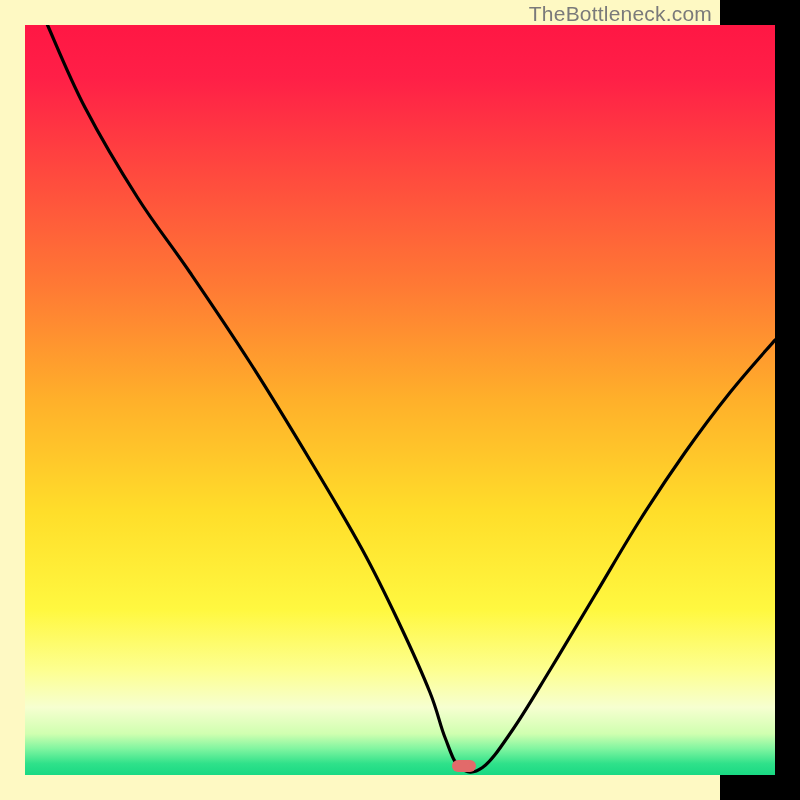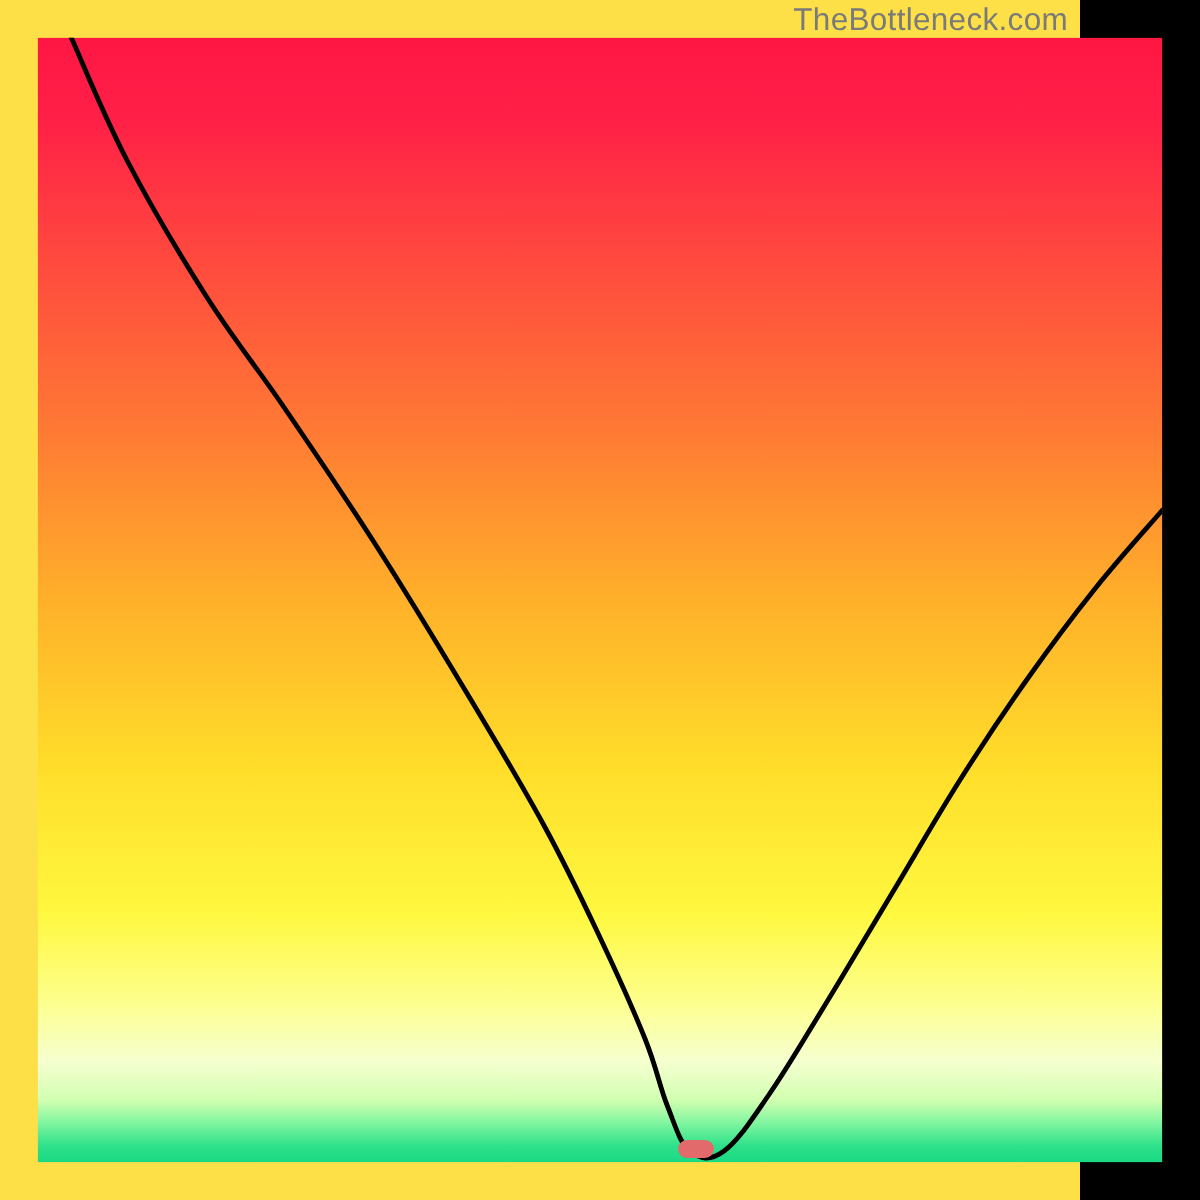--- a/index.html
+++ b/index.html
@@ -7,21 +7,21 @@
     padding: 0;
     width: 800px;
     height: 800px;
     background: #000;
     overflow: hidden;
   }
   .frame {
     position: relative;
     width: 720px;
     height: 800px;
-    background: #fde047;
+    background: #fef9c3;
   }
   .plot-area {
     position: absolute;
     left: 25px;
     top: 25px;
     width: 750px;
     height: 750px;
     overflow: hidden;
   }
   .gradient-bg {

